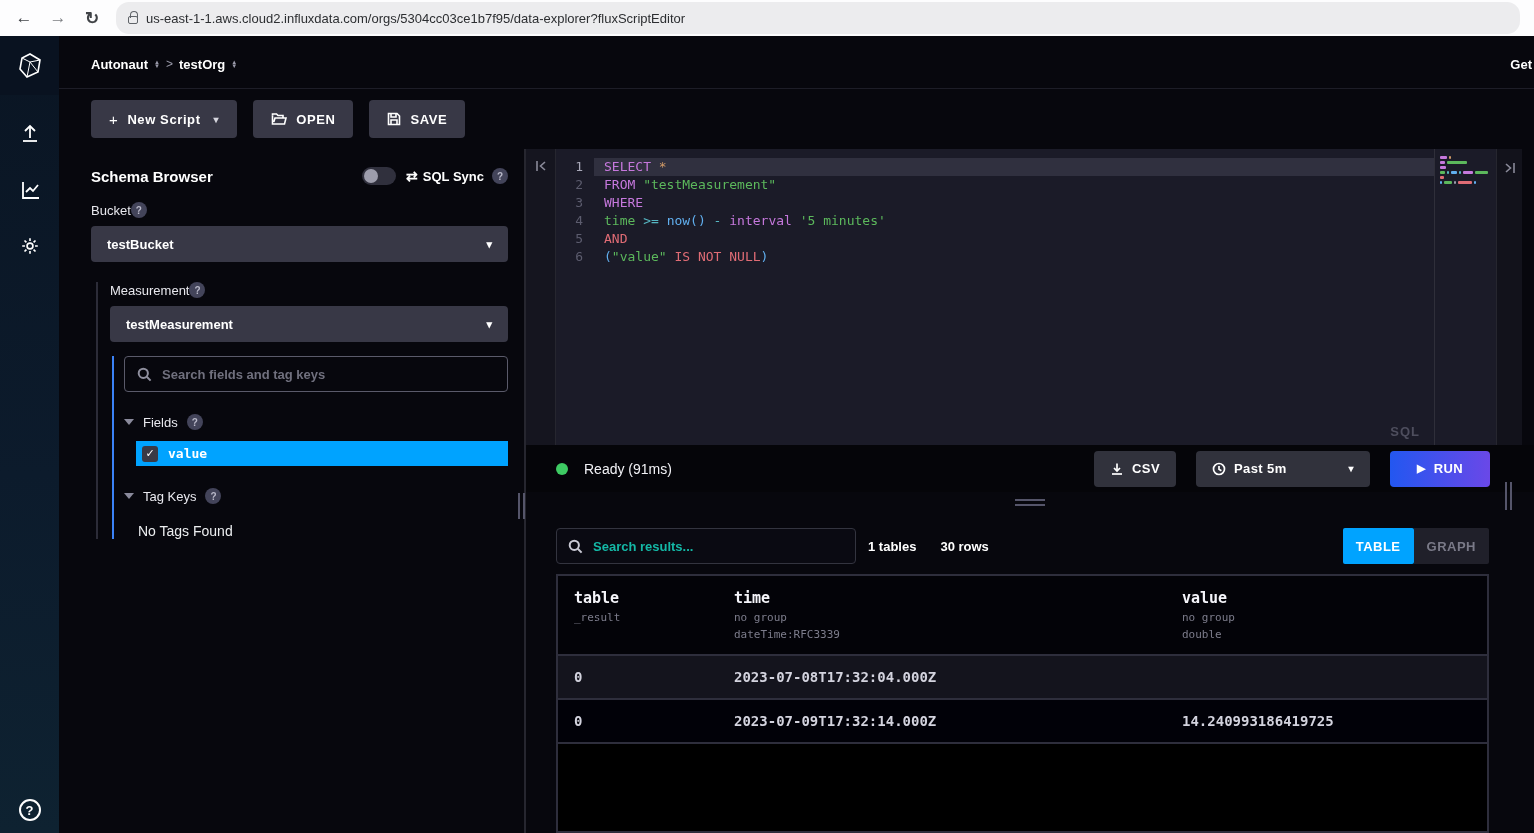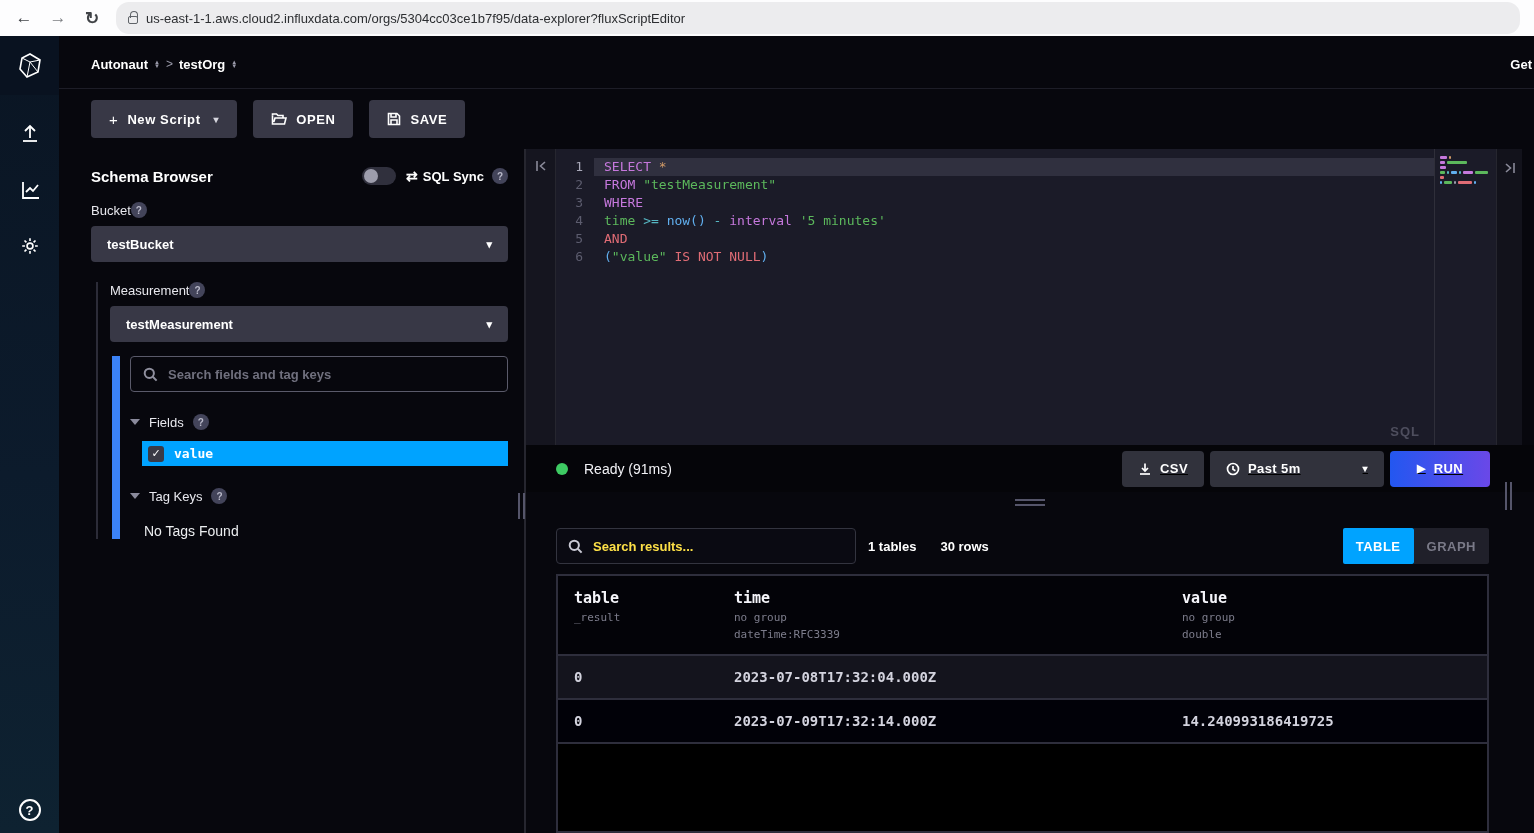--- a/index.html
+++ b/index.html
@@ -46,21 +46,21 @@
   .schema-title { font-size:15px; font-weight:bold; color:#fff; }
   .toggle { margin-left:auto; width:34px; height:18px; background:#30303d; border-radius:9px; position:relative; cursor:pointer; }
   .toggle .knob { position:absolute; left:2px; top:2px; width:14px; height:14px; background:#9d9dac; border-radius:50%; }
   .sync-label { margin-left:10px; font-size:13px; font-weight:bold; color:#fff; display:flex; align-items:center; gap:5px; }
   .sync-glyph { font-size:14px; }
   .q-ic { width:16px; height:16px; background:#43445a; border-radius:50%; color:#b9b9c9; font-size:10px; font-weight:bold; display:inline-flex; align-items:center; justify-content:center; cursor:pointer; flex-shrink:0; }
   .field-label { margin-top:17px; font-size:13px; color:#e8e8ee; display:flex; align-items:flex-end; }
   .dropdown { margin-top:8px; height:36px; background:#383846; border-radius:4px; display:flex; align-items:center; padding:0 16px; font-size:13px; font-weight:bold; color:#fff; cursor:pointer; }
   .dropdown .caret { margin-left:auto; font-size:11px; color:#fff; }
   .indent1 { border-left:2px solid #2c2c38; margin-left:5px; padding-left:12px; margin-top:20px; }
-  .indent2 { border-left:8px solid #3b82f6; margin-left:2px; padding-left:10px; margin-top:14px; }
+  .indent2 { border-left:2px solid #3b82f6; margin-left:2px; padding-left:10px; margin-top:14px; }
   .search-box { height:36px; border:1px solid #5a5a6a; border-radius:4px; display:flex; align-items:center; gap:10px; padding:0 12px; }
   .search-box svg { stroke:#8f8f9e; stroke-width:2; fill:none; flex-shrink:0; }
   .search-ph { font-size:13px; font-weight:bold; color:#70707e; }
   .tree-row { display:flex; align-items:center; gap:9px; margin-top:22px; font-size:13px; color:#e8e8ee; }
   .chev { width:0; height:0; border-left:5px solid transparent; border-right:5px solid transparent; border-top:6px solid #8a8a9c; cursor:pointer; }
   .value-row { margin-top:11px; margin-left:12px; height:25px; background:#00a3ff; display:flex; align-items:center; gap:10px; padding:0 6px; cursor:pointer; }
   .checkbox { width:16px; height:16px; background:#3a3a46; border-radius:3px; color:#fff; font-size:11px; display:flex; align-items:center; justify-content:center; }
   .value-txt { font-family:"DejaVu Sans Mono", monospace; font-size:13px; font-weight:bold; color:#fff; }
   .no-tags { margin:19px 0 0 14px; font-size:14px; color:#eceef0; }
   .vdrag { position:absolute; left:459px; top:344px; display:flex; gap:3px; }
@@ -84,41 +84,41 @@
   .mm-bar { display:inline-block; height:3px; border-radius:1px; }
   .tk-bg-kw{background:#c678dd}.tk-bg-star{background:#d19a66}.tk-bg-str{background:#5cb85c}.tk-bg-grn{background:#5cb85c}.tk-bg-red{background:#e06c75}.tk-bg-cy{background:#56b6c2}.tk-bg-bl{background:#61afef}.tk-bg-pl{background:#9a9aaa}
   .sql-label { position:absolute; right:76px; bottom:6px; font-size:13px; font-weight:bold; letter-spacing:1px; color:#4e4e5e; }
   .rstrip { width:26px; background:#12121b; border-left:1px solid #26262f; display:flex; justify-content:center; padding-top:12px; cursor:pointer; }
   .rmargin { width:12px; background:#07070d; }
 
   
   .statusbar { height:47px; background:#050509; display:flex; align-items:center; padding:0 44px 0 30px; gap:10px; }
   .status-dot { width:12px; height:12px; border-radius:50%; background:#3ecb63; }
   .status-text { font-size:14px; color:#f2f2f6; margin-left:6px; }
-  .sb-btns { margin-left:auto; display:flex; gap:6px;text-decoration:underline; }
+  .sb-btns { margin-left:auto; display:flex; gap:20px; }
   .sb-btn { background:#31323c; color:#fff; border:none; border-radius:4px; height:36px; font-family:inherit; font-size:13px; font-weight:bold; display:flex; align-items:center; gap:8px; padding:0 16px; cursor:pointer; letter-spacing:0.4px; }
   .sb-btn svg { stroke:#fff; stroke-width:1.7; fill:none; }
   .range-btn { width:174px; }
   .range-btn .caret { margin-left:auto; font-size:10px; }
   .run-btn { width:100px; justify-content:center; background:linear-gradient(90deg,#2357f0,#6a48e8); }
   .run-play { font-size:11px; }
 
   
   .hdivider { height:20px; position:relative; background:#07070d; }
   .hdrag { position:absolute; left:50%; top:7px; transform:translateX(-50%); }
   .hdrag i { display:block; width:30px; height:2px; background:#55556a; margin-bottom:3px; }
   .hdrag-r { position:absolute; right:22px; top:-10px; display:flex; gap:3px; }
   .hdrag-r i { display:block; width:2px; height:28px; background:#55556a; }
 
   
   .results { flex:1; display:flex; flex-direction:column; padding:16px 45px 0 30px; min-height:0; }
   .res-toolbar { display:flex; align-items:center; height:36px; flex-shrink:0; }
   .res-search { width:300px; height:36px; border:1px solid #33343f; border-radius:4px; background:#0a0a12; display:flex; align-items:center; gap:10px; padding:0 11px; }
   .res-search svg { stroke:#c9c9d4; stroke-width:2; fill:none; flex-shrink:0; }
-  .res-ph { font-size:13px; font-weight:bold; color:#fde047; }
+  .res-ph { font-size:13px; font-weight:bold; color:#14b8a6; }
   .res-count { font-size:13px; font-weight:bold; color:#fff; margin-left:24px; white-space:nowrap; }
   .res-tabs { margin-left:auto; display:flex; }
   .tab { height:36px; display:flex; align-items:center; padding:0 13px; font-size:13px; font-weight:bold; letter-spacing:0.5px; cursor:pointer; }
   .tab.active { background:#00a3ff; color:#fff; border-radius:2px; }
   .tab.inactive { background:#20202a; color:#7a7a88; border-radius:0 2px 2px 0; }
   .rtable { margin-top:10px; border:2px solid #2e2e3c; flex:1; display:flex; flex-direction:column; min-height:0; background:#000; }
   .rt-grid { display:grid; grid-template-columns:160px 448px 1fr; }
   .rt-header { background:#030308; border-bottom:2px solid #2e2e3c; padding:13px 0 12px; flex-shrink:0; }
   .rt-hcell { padding-left:16px; font-family:"DejaVu Sans Mono", monospace; }
   .rt-hname { font-size:15px; font-weight:bold; color:#f5f5fa; line-height:19px; }

